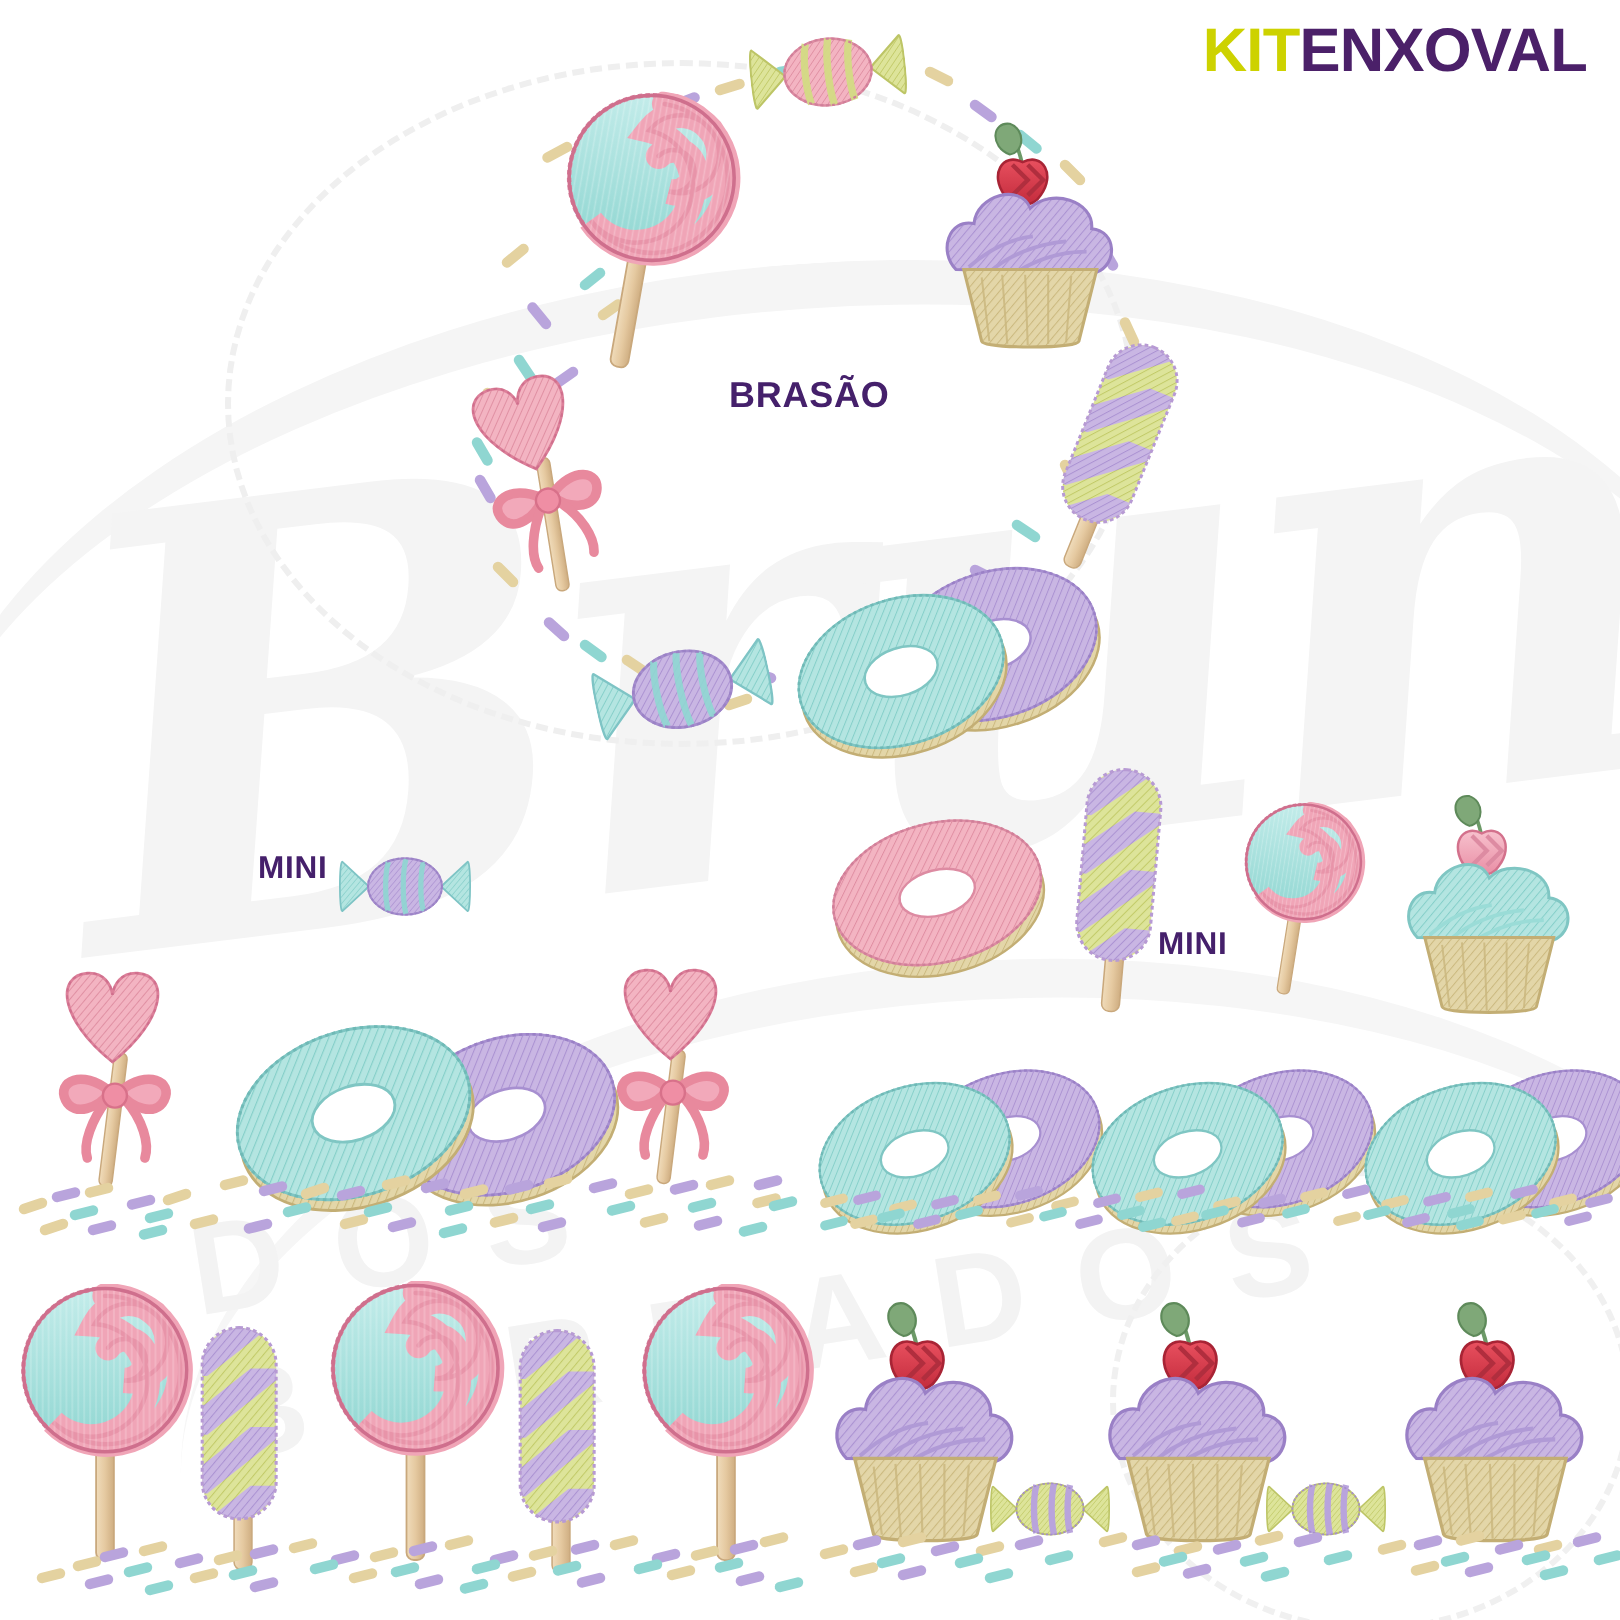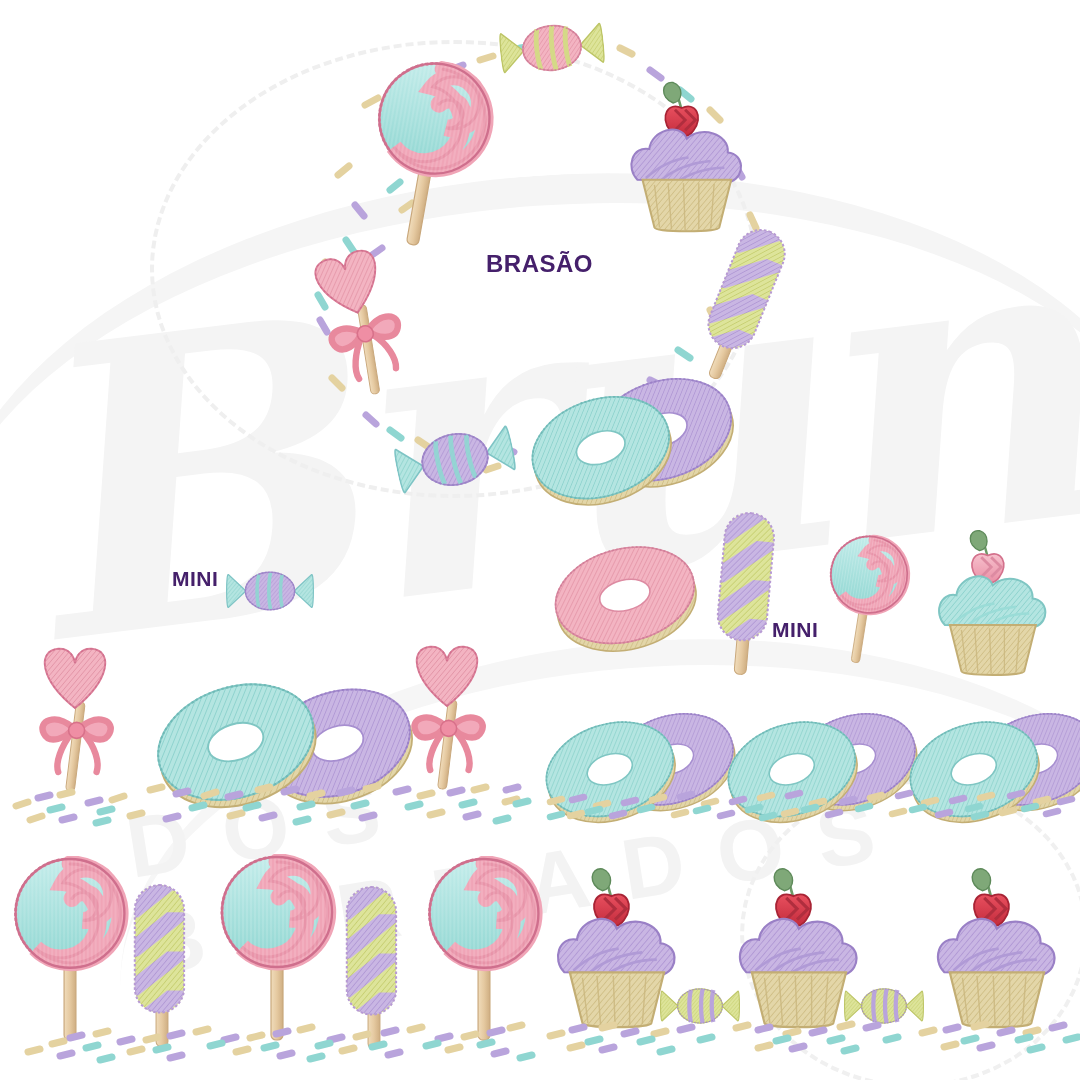--- a/index.html
+++ b/index.html
@@ -656,14 +656,17 @@
             <line x1="490" y1="198" x2="502" y2="195"></line>
         </g>
       </g>
     </svg>
   </div>
 
   <div class="lbl" id="lbl-brasao">BRASÃO</div>
   <div class="lbl" id="lbl-mini-1">MINI</div>
   <div class="lbl" id="lbl-mini-2">MINI</div>
 
+  <div id="brand">
+    <span class="kit">KIT</span><span class="enx">ENXOVAL</span>
+  </div>
 
 </div>
 
 </body></html>

